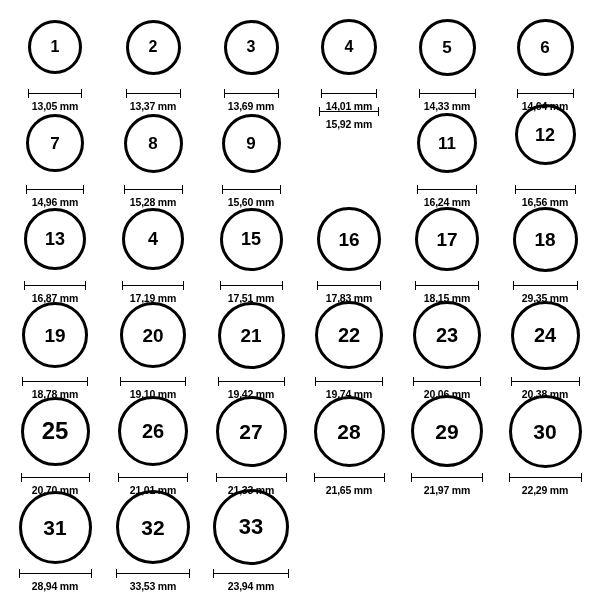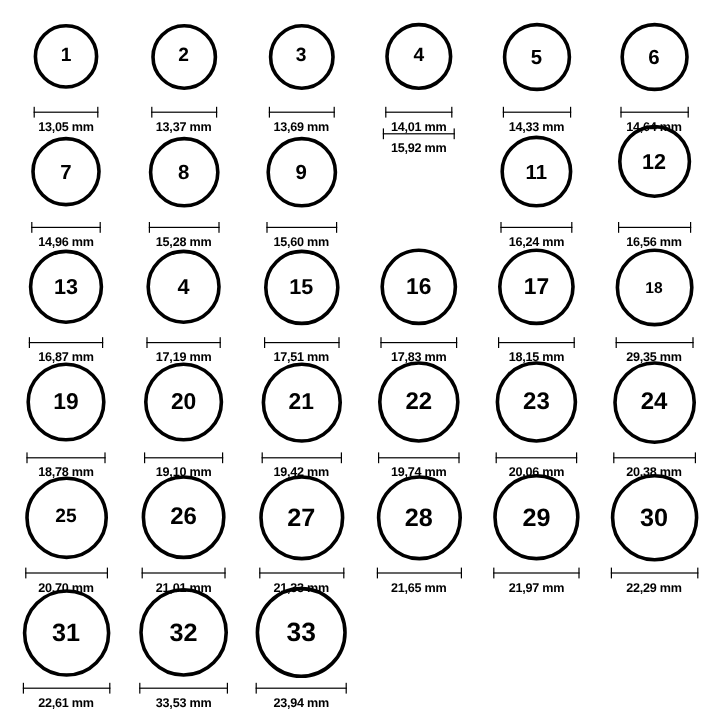--- a/index.html
+++ b/index.html
@@ -267,21 +267,21 @@
         </div>
         <div class="measure" style="width: 64px;">
           <div class="bar"></div>
           <div class="tick-left"></div>
           <div class="tick-right"></div>
         </div>
         <div class="label">18,15 mm</div>
       </div>
       <div class="cell">
         <div style="height: 78px; display: flex; align-items: center; justify-content: center;">
-          <div class="ring" style="width: 65px; height: 65px; font-size: 13px;">18</div>
+          <div class="ring" style="width: 65px; height: 65px; font-size: 19px;">18</div>
         </div>
         <div class="measure" style="width: 65px;">
           <div class="bar"></div>
           <div class="tick-left"></div>
           <div class="tick-right"></div>
         </div>
         <div class="label">29,35 mm</div>
       </div>
     </div>
     <div class="row">
@@ -348,21 +348,21 @@
           <div class="bar"></div>
           <div class="tick-left"></div>
           <div class="tick-right"></div>
         </div>
         <div class="label">20,38 mm</div>
       </div>
     </div>
     <div class="row">
       <div class="cell">
         <div style="height: 78px; display: flex; align-items: center; justify-content: center;">
-          <div class="ring" style="width: 69px; height: 69px; font-size: 16px;">25</div>
+          <div class="ring" style="width: 69px; height: 69px; font-size: 24px;">25</div>
         </div>
         <div class="measure" style="width: 69px;">
           <div class="bar"></div>
           <div class="tick-left"></div>
           <div class="tick-right"></div>
         </div>
         <div class="label">20,70 mm</div>
       </div>
       <div class="cell">
         <div style="height: 78px; display: flex; align-items: center; justify-content: center;">
@@ -423,21 +423,21 @@
     <div class="row">
       <div class="cell">
         <div style="height: 78px; display: flex; align-items: center; justify-content: center;">
           <div class="ring" style="width: 73px; height: 73px; font-size: 21px;">31</div>
         </div>
         <div class="measure" style="width: 73px;">
           <div class="bar"></div>
           <div class="tick-left"></div>
           <div class="tick-right"></div>
         </div>
-        <div class="label">22,61 mm</div>
+        <div class="label">28,94 mm</div>
       </div>
       <div class="cell">
         <div style="height: 78px; display: flex; align-items: center; justify-content: center;">
           <div class="ring" style="width: 74px; height: 74px; font-size: 21px;">32</div>
         </div>
         <div class="measure" style="width: 74px;">
           <div class="bar"></div>
           <div class="tick-left"></div>
           <div class="tick-right"></div>
         </div>

